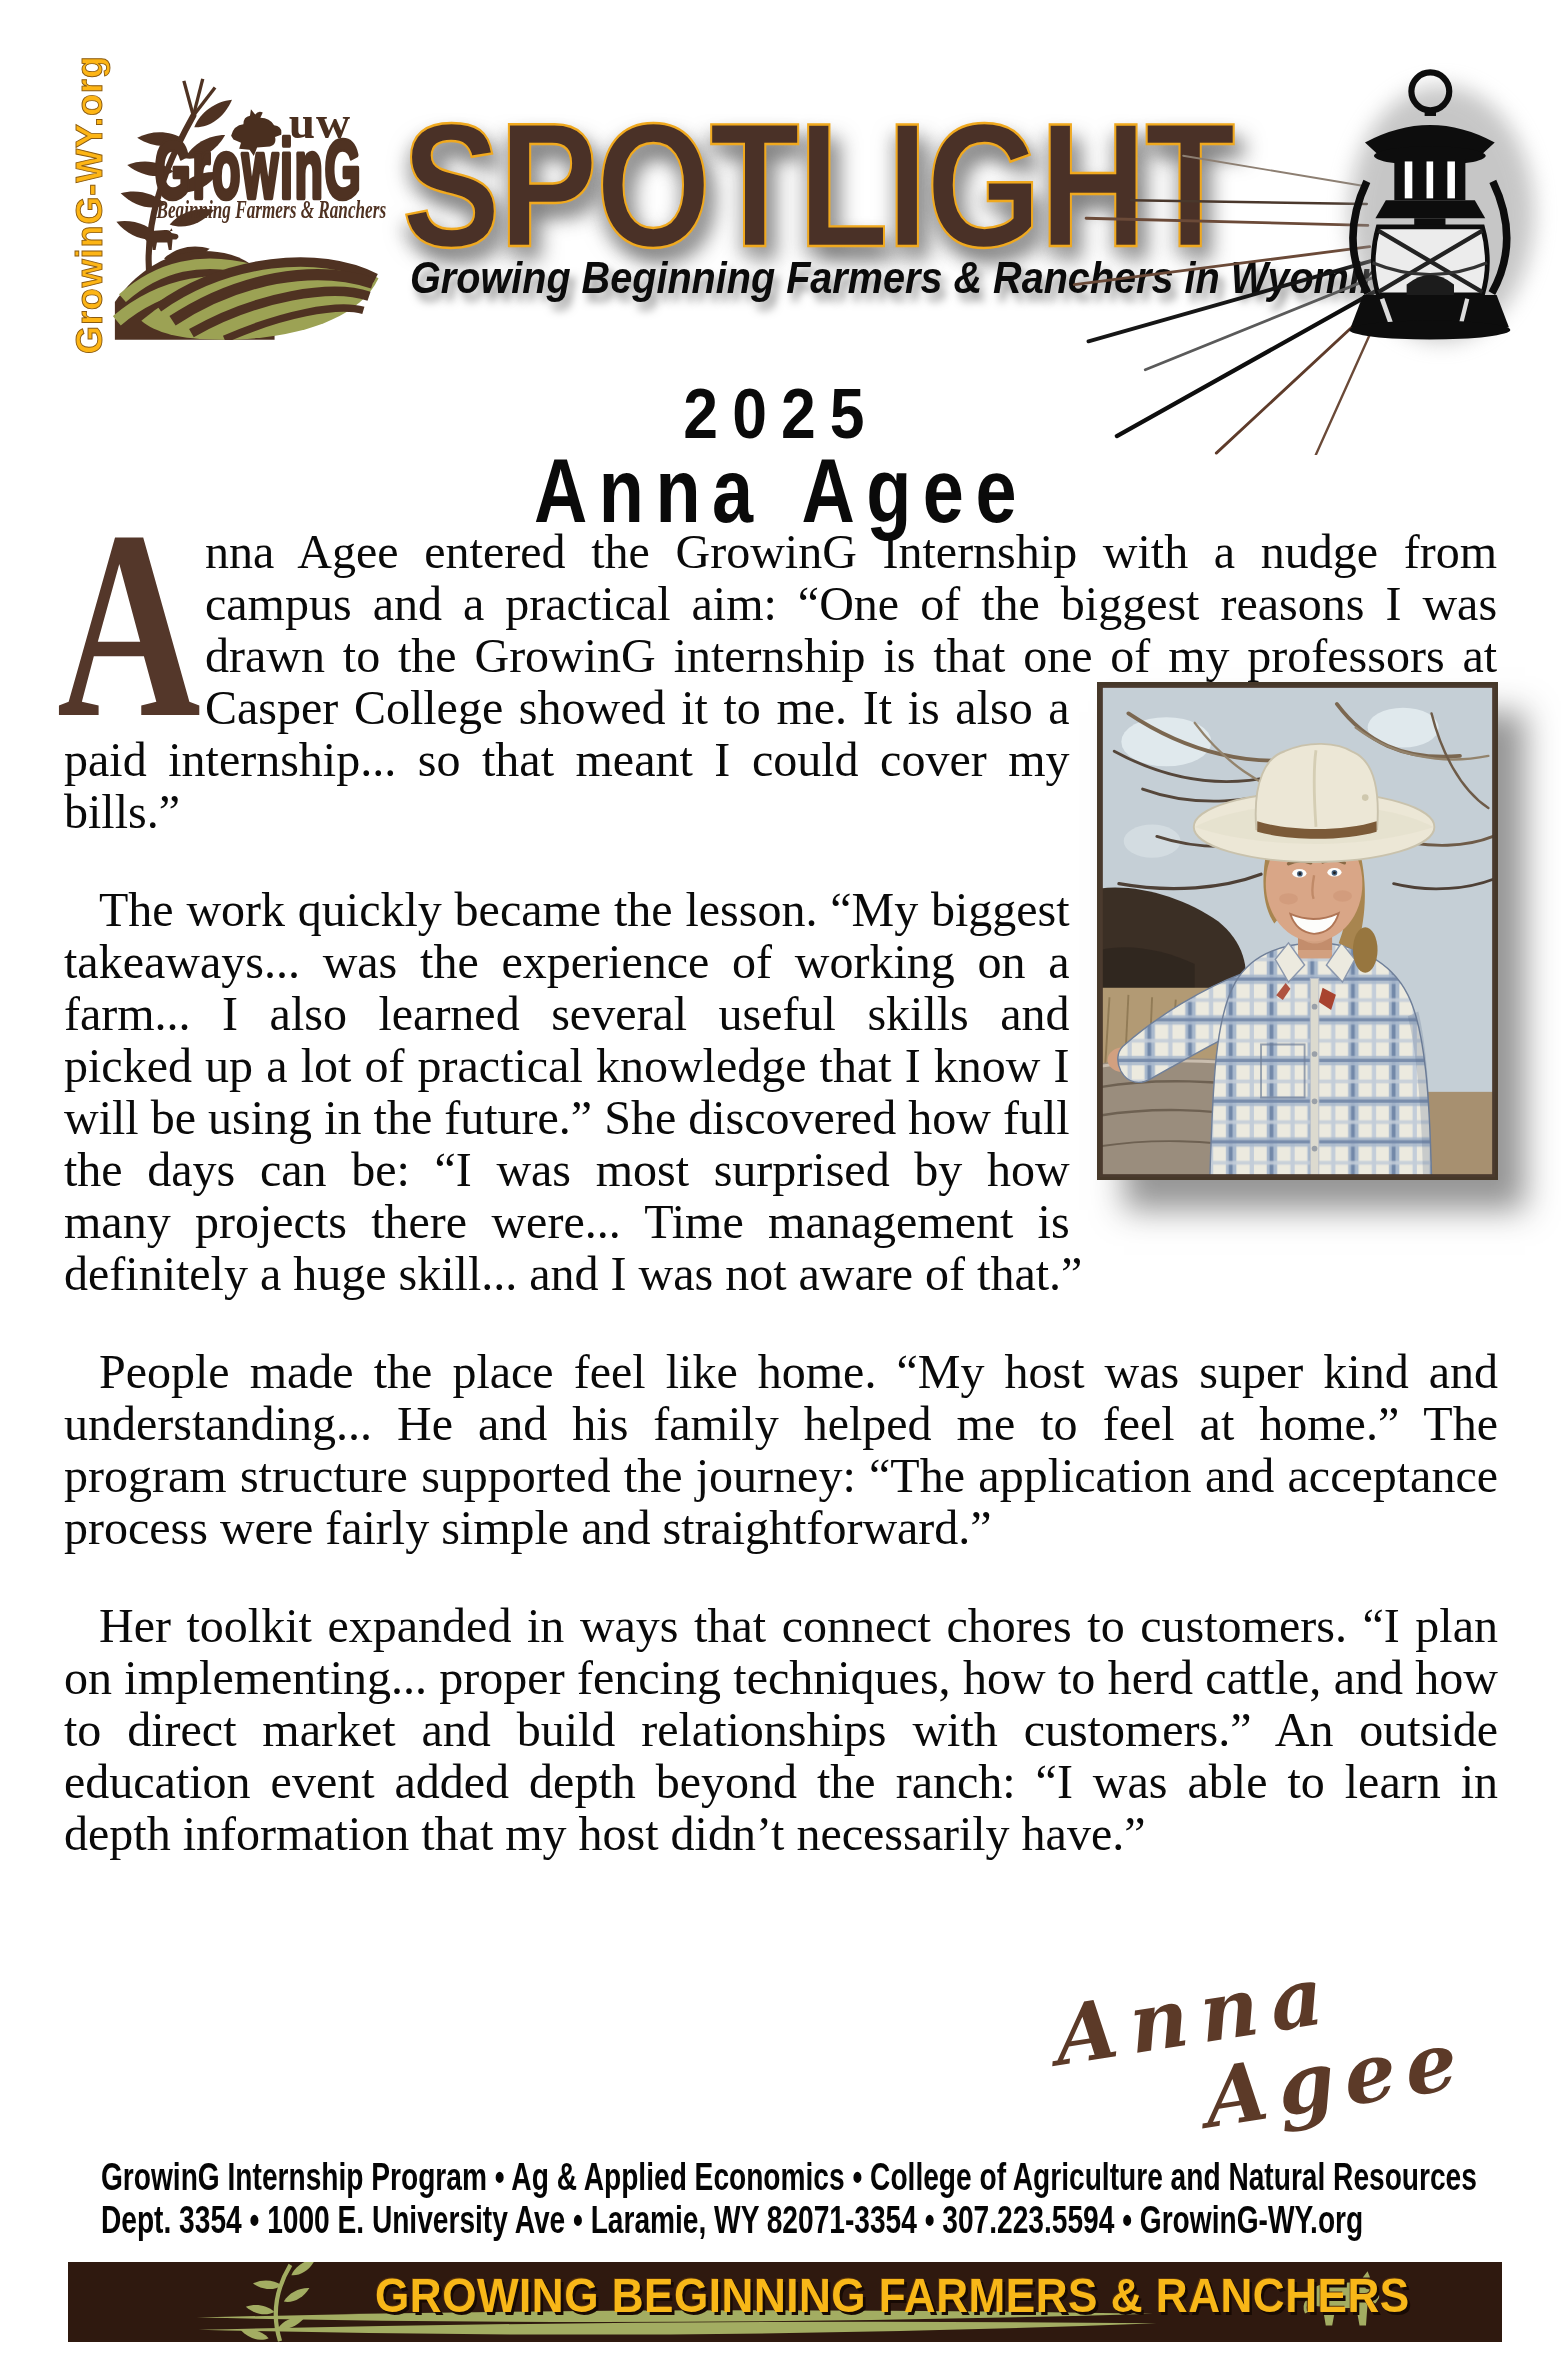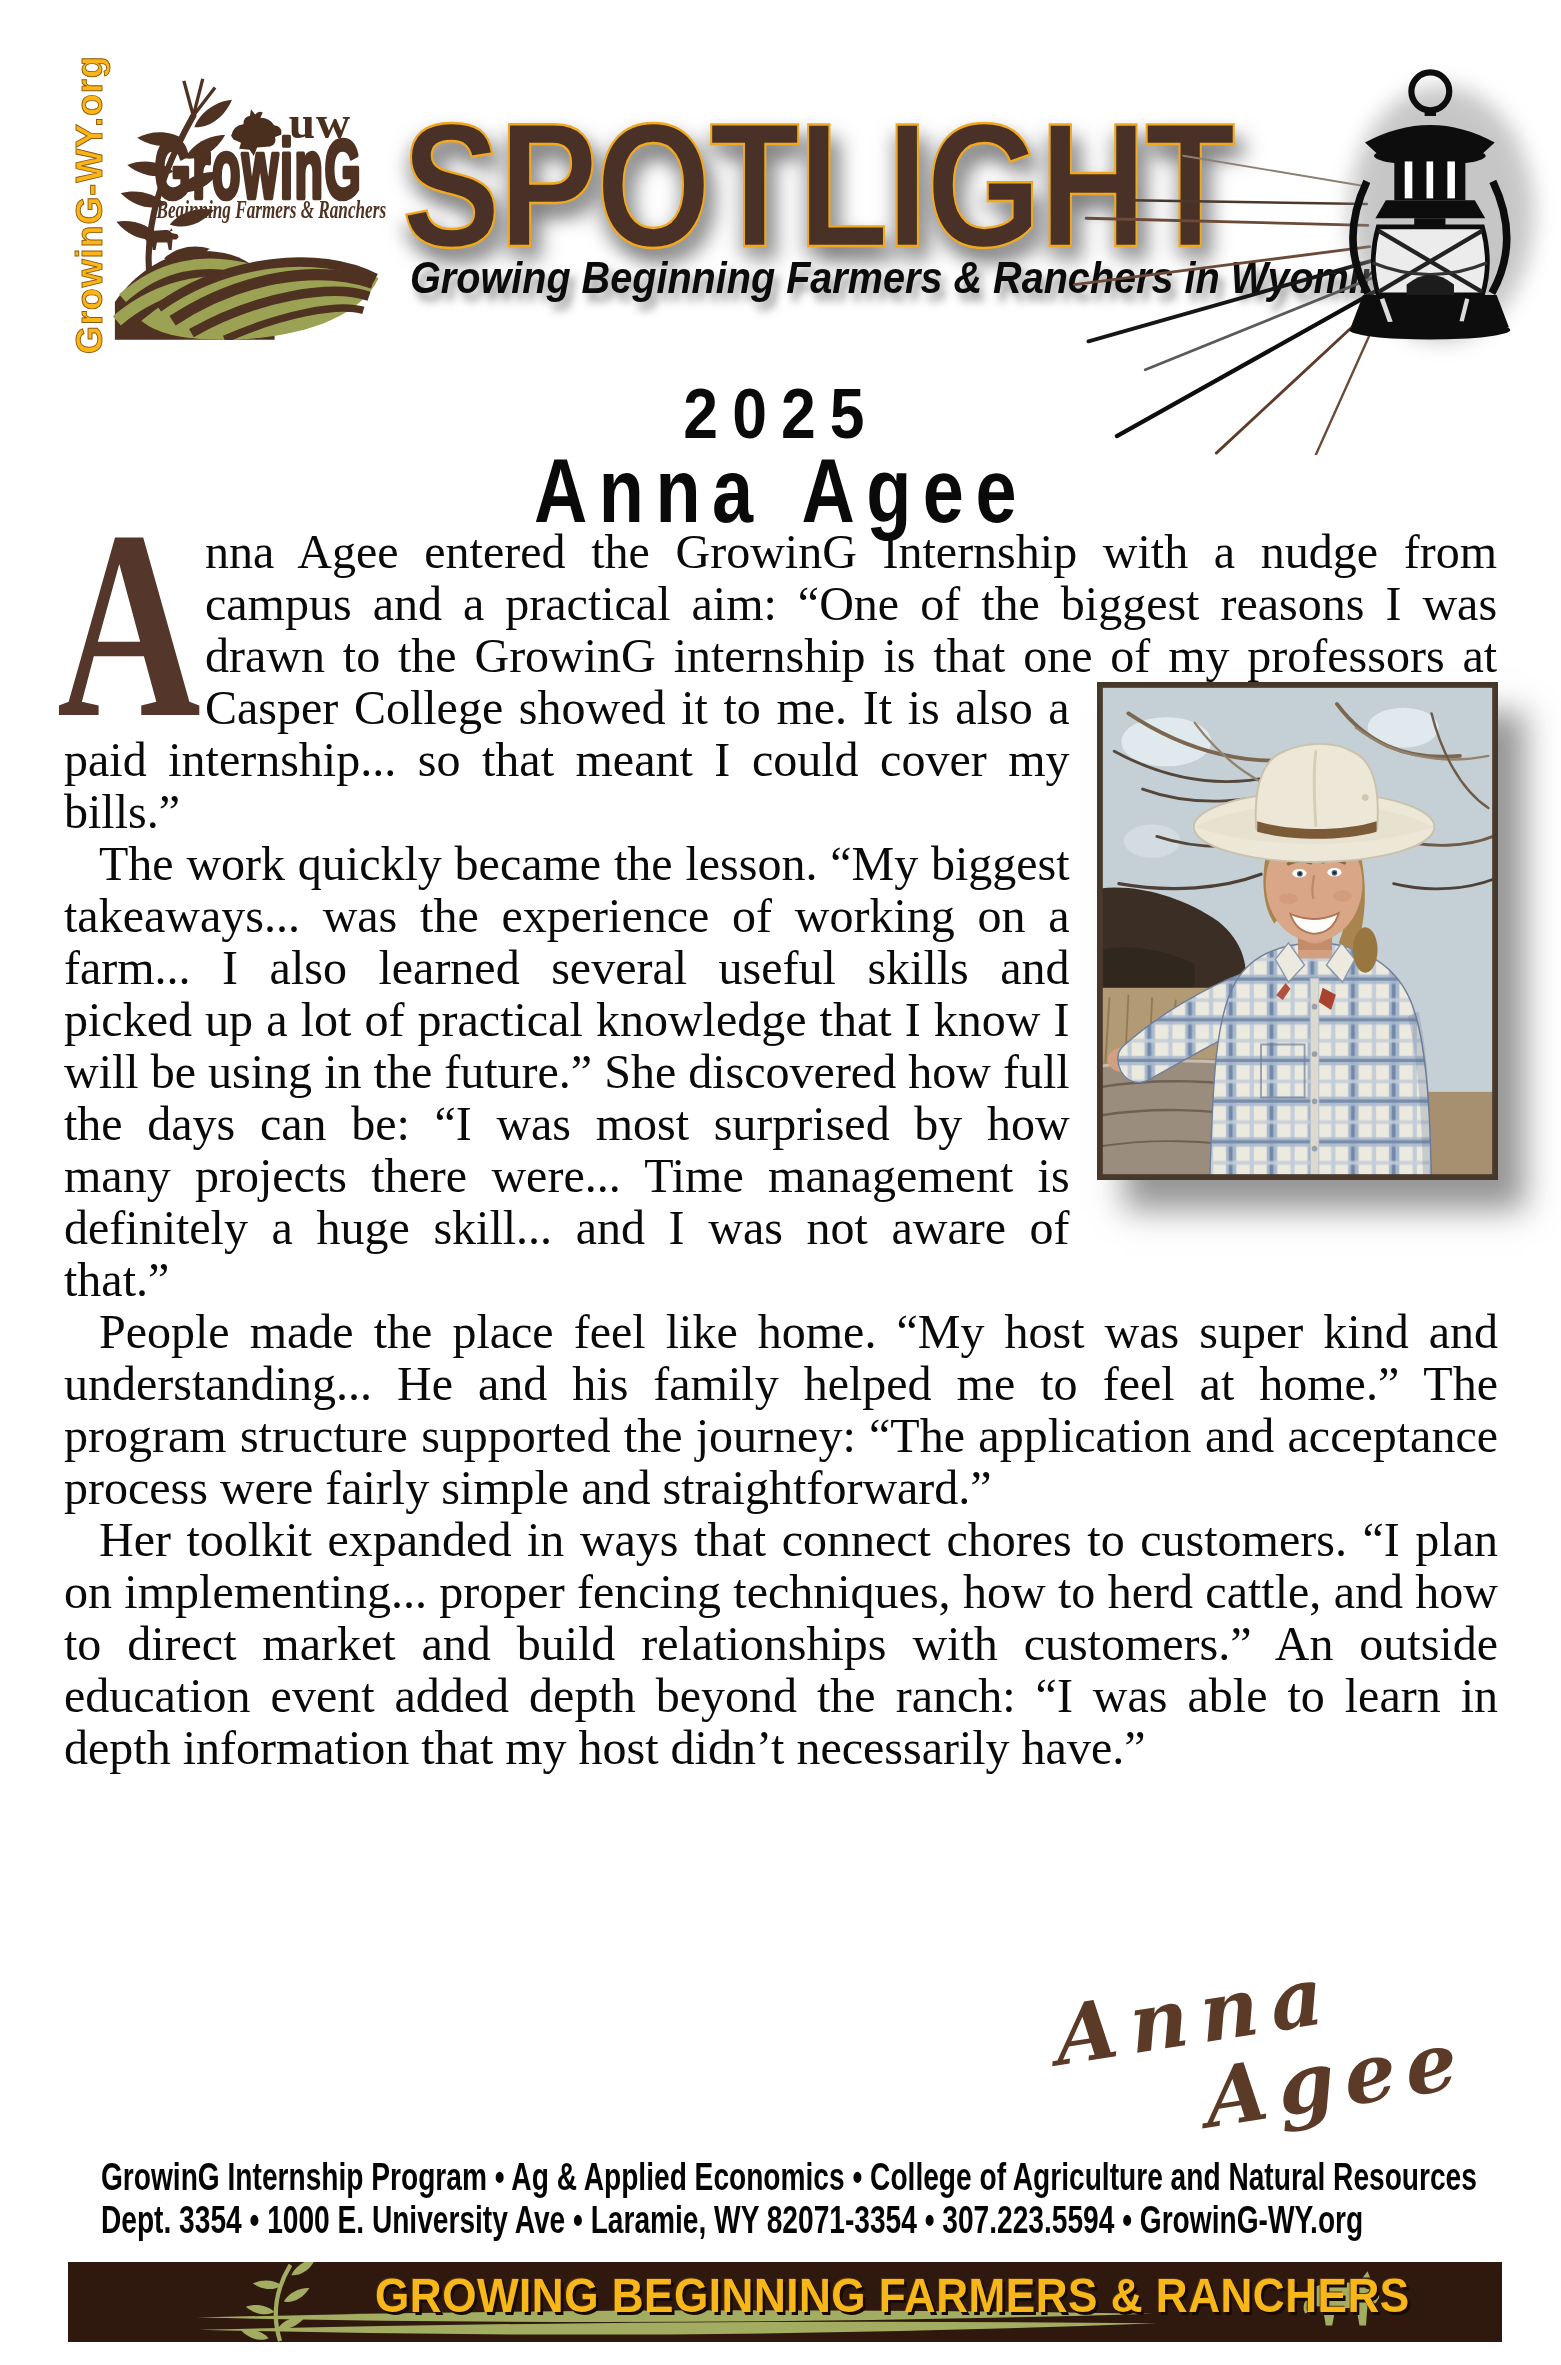--- a/index.html
+++ b/index.html
@@ -20,21 +20,21 @@
   .mast-art{position:absolute;left:1060px;top:62px;width:502px;height:393px;}
   
   .year{position:absolute;left:50%;top:377px;transform:translateX(-50%) scaleX(.88);
         font:700 71px/1.05 "Liberation Sans",sans-serif;letter-spacing:16px;white-space:nowrap;}
   .name{position:absolute;left:50%;top:444px;transform:translateX(-50%) scaleX(.82);
         font:700 90px/1.05 "Liberation Sans",sans-serif;letter-spacing:14px;word-spacing:9.5px;white-space:nowrap;}
   
   .article{position:absolute;left:64px;top:526px;width:1434px;
            font:48px/52px "Liberation Serif",serif;text-align:justify;}
   .article p{margin:0;}
-  .article p + p{text-indent:35px;}
+  .article p + p{text-indent:35px;margin-top:46px;}
   .dropcap-f{float:left;width:141px;height:176px;position:relative;}
   .dropcap-f span{position:absolute;left:-6.6px;top:-36px;font:700 269px/1 "Liberation Serif",serif;
                   color:#54372A;transform:scaleX(.74);transform-origin:left top;}
   .float-pusher{float:right;width:0.9px;height:156px;}
   .photo-fig{float:right;clear:right;width:395px;height:492px;margin:0 0 33px 27.4px;
              border:3.3px solid #463829;box-shadow:27.4px 30px 30px rgba(45,45,45,.5);
              background:#c5cfd6;}
   .photo-fig svg{display:block;width:100%;height:100%;}
   
   .sig{position:absolute;left:1053px;top:1964px;color:#5C3A28;

